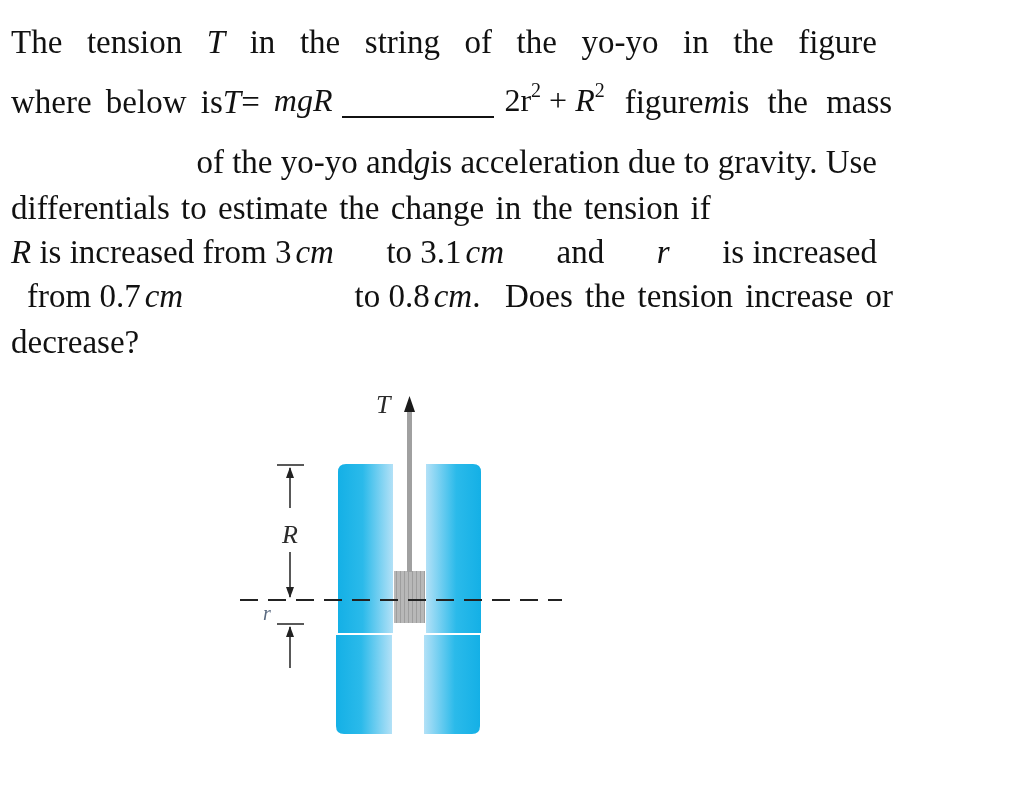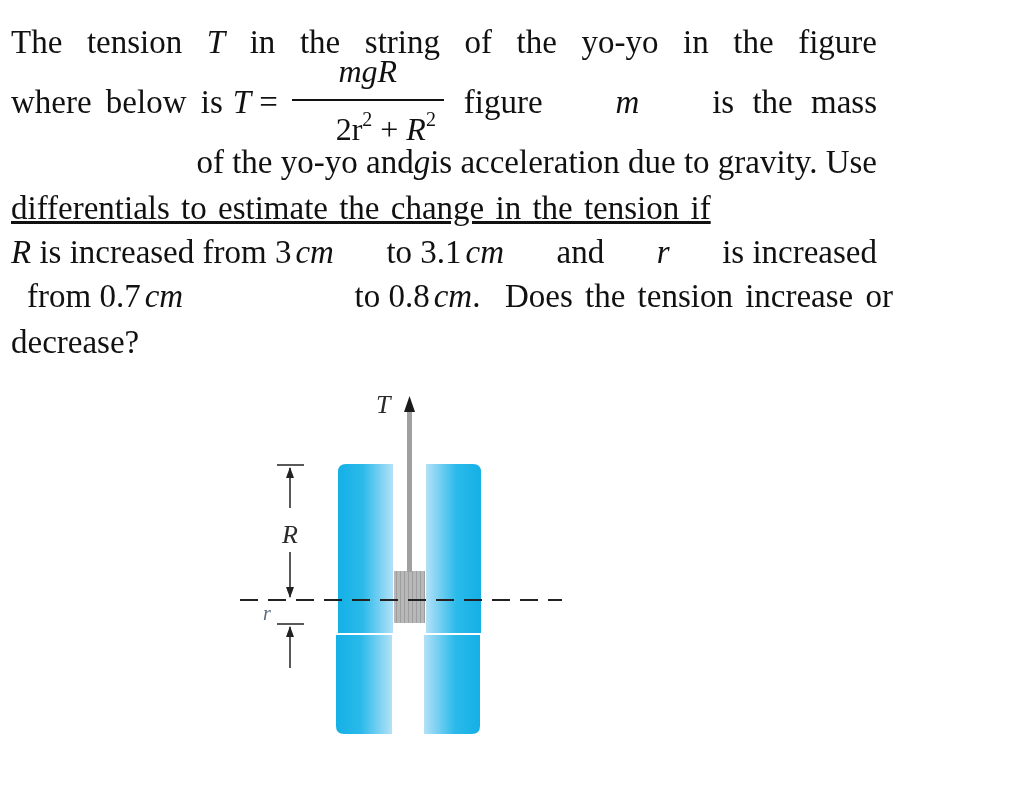--- a/index.html
+++ b/index.html
@@ -3,25 +3,25 @@
 <meta charset="utf-8">
 <style>
   html, body { margin:0; padding:0; background:#ffffff; }
   body { width:1024px; height:810px; position:relative; overflow:hidden;
          font-family:"DejaVu Serif","Liberation Serif",serif; color:#111; }
   .q { position:absolute; left:11px; top:0; width:870px; font-family:"Liberation Serif","DejaVu Serif",serif;
        font-size:33px; }
   .line { position:absolute; left:0; white-space:nowrap; height:40px; line-height:40px; }
   .just { width:866px; display:flex; justify-content:space-between; }
   .it { font-style:italic; }
-  .frac { display:inline-flex; flex-direction:column; align-items:center; vertical-align:middle;
+  .frac { display:inline-flex; flex-direction:row; align-items:flex-end; vertical-align:middle;
           margin:0 6px; position:relative; top:-2px;gap:10px; }
   .frac .num { font-style:italic; line-height:36px; height:36px; font-size:32px; }
   .frac .bar { height:2px; background:#111; width:152px; }
-  .frac .den { line-height:36px; height:36px; font-size:32px;margin-left:36px; }
+  .frac .den { line-height:36px; height:36px; font-size:32px; }
   sup { font-size:20px; vertical-align:14px; line-height:0; }
   #fig { position:absolute; left:0; top:0; width:1024px; height:810px; }
 </style>
 </head>
 <body>
 
 <div class="q">
   <div class="line just" style="top:22px;">
     <span>The</span>
     <span>tension</span>
@@ -58,21 +58,21 @@
       <span style="word-spacing:10px;">is the mass</span>
     </span>
   </div>
 
   <div class="line" style="top:142px; width:866px; display:flex; justify-content:flex-end;">
     <span>of the yo-yo and</span>
     <span class="it">g</span>
     <span>is acceleration due to gravity. Use</span>
   </div>
 
-  <div class="line" style="top:188px; width:866px; word-spacing:3px;text-decoration:underline;">differentials to estimate the change in the tension if</div>
+  <div class="line" style="top:188px; width:866px; word-spacing:3px;">differentials to estimate the change in the tension if</div>
 
   <div class="line" style="top:232px; width:866px; display:flex; justify-content:space-between;">
     <span><span class="it">R</span> <span>is increased from 3</span><span class="it" style="margin-left:4px">cm</span></span>
     <span><span>to 3.1</span><span class="it" style="margin-left:4px">cm</span></span>
     <span>and</span>
     <span class="it">r</span>
     <span>is increased</span>
   </div>
 
   <div class="line" style="top:276px; width:866px; display:flex; justify-content:space-between;margin-left:16px;">

